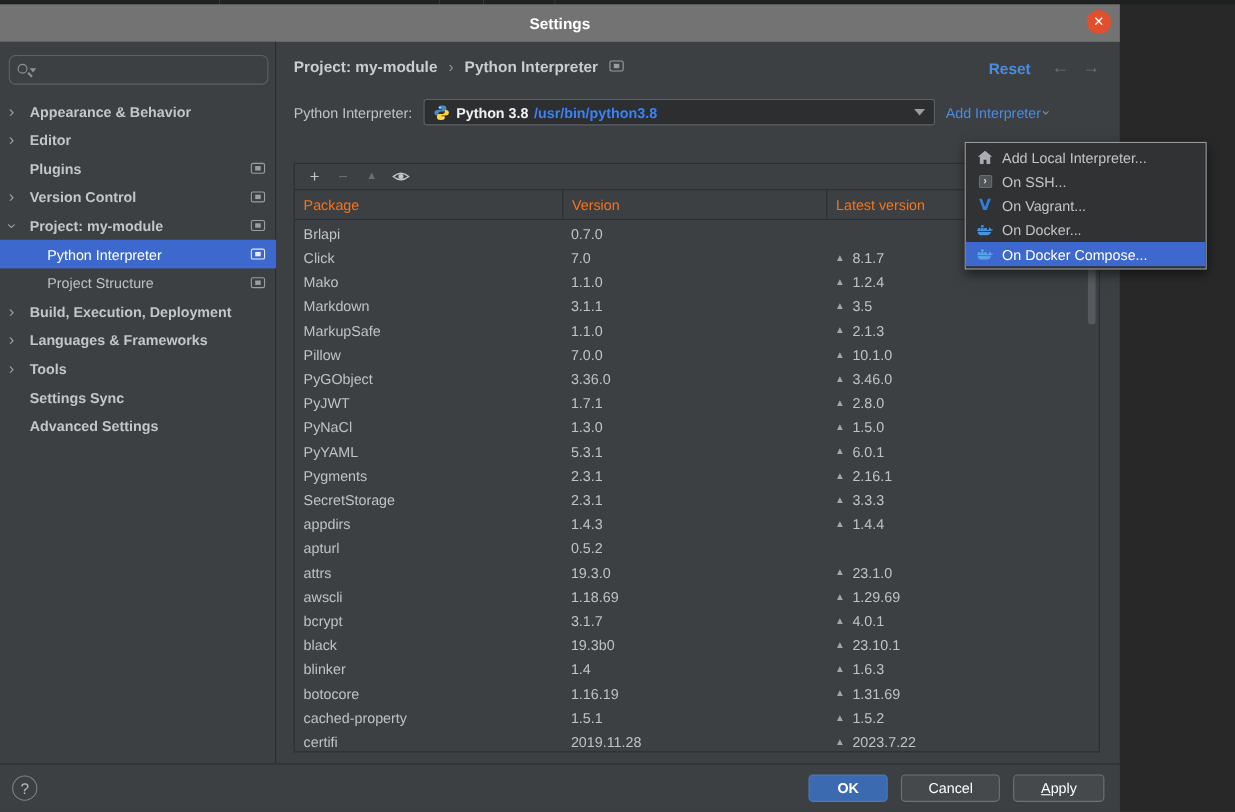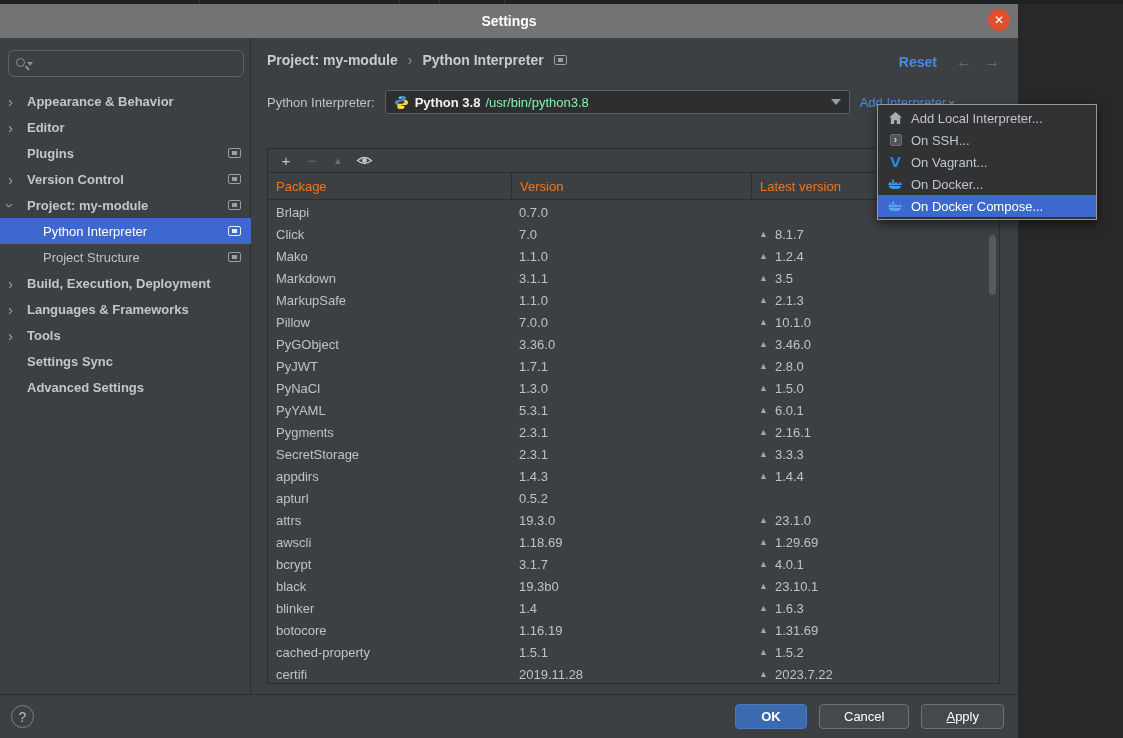--- a/index.html
+++ b/index.html
@@ -56,21 +56,21 @@
   .crumbs .crumb { font-weight:bold; font-size:14px; color:#c9ccd1; }
   .crumbs .sep { color:#8e9296; font-size:14px; }
   .reset-link { position:absolute; right:81px; top:16px; color:#4a8ce0; font-weight:bold; font-size:14px; cursor:pointer; }
   .nav-arrows { position:absolute; right:18px; top:15px; color:#6b6f73; font-size:16px; display:flex; gap:12px; }
 
   .interp-row { position:absolute; left:15px; top:56px; width:736px; height:16px; display:flex; align-items:center; }
   .interp-label { color:#bfc2c7; margin-right:10px; }
   .combobox { width:465px; height:24px; background:#2c2e30; border:1px solid #5d6164; border-radius:3px;
               display:flex; align-items:center; padding:0 8px; cursor:pointer; }
   .combobox .pyname { color:#f0f1f3; font-weight:bold; margin:0 5px 0 6px; }
-  .combobox .pypath { color:#86efac; }
+  .combobox .pypath { color:#3b82f6;font-weight:bold; }
   .combo-arrow { margin-left:auto; width:0; height:0; border-left:5px solid transparent;
                  border-right:5px solid transparent; border-top:6px solid #9a9ea3; }
   .add-link { margin-left:10px; color:#4a8ce0; font-size:13px; cursor:pointer; display:flex; align-items:center; gap:4px; }
   .add-link .dn { display:inline-block; transform:rotate(90deg); font-size:13px; color:#7f98bb; }
 
   
   .pkg-panel { position:absolute; left:15px; top:110px; width:733px; height:536px;
                border:1px solid #2c2e30; background:#3c4043; }
   .pkg-toolbar { height:24px; border-bottom:1px solid #2c2e30; display:flex; align-items:center; gap:2px; padding-left:6px; }
   .tb-btn { width:24px; height:20px; display:flex; align-items:center; justify-content:center;
@@ -95,21 +95,21 @@
               border:1px solid #7d8184; color:#b6b9bd; display:flex; align-items:center; justify-content:center;
               font-size:14px; cursor:pointer; }
   .btns { position:absolute; right:14px; top:9px; display:flex; gap:12px; }
   .btn { min-width:72px; height:25px; border-radius:4px; display:flex; align-items:center; justify-content:center;
          font-size:13px; cursor:pointer; padding:0 24px; }
   .btn.primary { background:#3b6ab0; border:1px solid #4a7abf; color:#ffffff; font-weight:bold; }
   .btn.secondary { background:#45494c; border:1px solid #6e7275; color:#ffffff; }
   .btn u { text-decoration:underline; }
 
   
-  .add-menu { position:absolute; left:877px; top:104px; width:220px; background:#303234;
+  .add-menu { position:absolute; left:877px; top:129px; width:220px; background:#303234;
               border:1px solid #97999c; box-shadow:0 4px 10px rgba(0,0,0,.55); padding:2px 0; z-index:50; }
   .menu-item { height:22px; display:flex; align-items:center; gap:8px; padding:0 10px; color:#c2c5c9; cursor:pointer; }
   .menu-item.hl { background:#3d68cd; color:#ffffff; }
   .mi-ic { width:15px; height:15px; flex:none; display:flex; align-items:center; justify-content:center; }
   .ssh-box { width:12px; height:12px; background:#505456; border:1px solid #6a6e71; border-radius:2px;
              color:#d6d9dc; font-size:10px; font-weight:bold; display:flex; align-items:center; justify-content:center; line-height:1; }
   .vagrant-v { color:#2e7fe0; font-weight:bold; font-size:14px; font-family:"DejaVu Sans",sans-serif; }
 </style>
 </head>
 <body>

